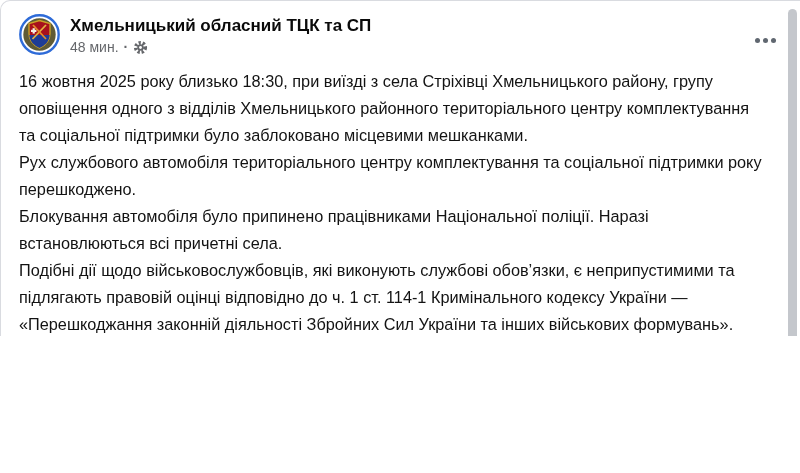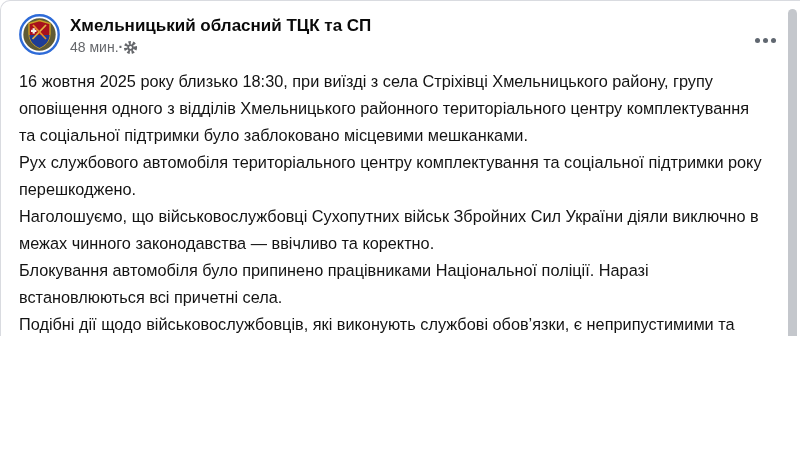--- a/index.html
+++ b/index.html
@@ -17,21 +17,21 @@
   }
 
   
   .header { display:flex; align-items:flex-start; padding:13px 18px 0 18px; }
   .avatar { width:41px; height:41px; flex:0 0 41px; cursor:pointer; }
   .header-text { margin-left:10px; padding-top:1px; }
   .author {
     font-size:17px; font-weight:700; color:#0a0a0a; line-height:22px; cursor:pointer;
   }
   .meta {
-    display:flex; align-items:flex-end; 
+    display:flex; align-items:flex-end; gap:5px;
     font-size:14px; color:#65676b; margin-top:2px;
   }
   .meta .sep { font-weight:700; }
   .gear { display:inline-flex; margin-top:1px; }
 
   .more-btn {
     position:absolute; top:33px; right:20px;
     display:flex; gap:3px; cursor:pointer; padding:4px;
   }
   .more-btn i {
@@ -102,23 +102,22 @@
     <div class="more-btn">
       <i></i>
       <i></i>
       <i></i>
     </div>
   </div>
 
   <div class="body-text">
     <p>16 жовтня 2025 року близько 18:30, при виїзді з села Стріхівці Хмельницького району, групу оповіщення одного з відділів Хмельницького районного територіального центру комплектування та соціальної підтримки було заблоковано місцевими мешканками.</p>
     <p>Рух службового автомобіля територіального центру комплектування та соціальної підтримки року перешкоджено.</p>
-    <p>Наголошуємо, що військовослужбовці Сухопутних військ Збройних Сил України діяли виключно в межах чинного законодавства — ввічливо та коректно.</p>
     <p>Блокування автомобіля було припинено працівниками Національної поліції. Наразі встановлюються всі причетні села.</p>
-    <p>Подібні дії щодо військовослужбовців, які виконують службові обов’язки, є неприпустимими та підлягають правовій оцінці відповідно до ч. 1 ст. 206-1 Кримінального кодексу України — «Перешкоджання законній діяльності Збройних Сил України та інших військових формувань».</p>
+    <p>Подібні дії щодо військовослужбовців, які виконують службові обов’язки, є неприпустимими та підлягають правовій оцінці відповідно до ч. 1 ст. 114-1 Кримінального кодексу України — «Перешкоджання законній діяльності Збройних Сил України та інших військових формувань».</p>
     <p class="signature"><span class="pen">
           <svg width="16" height="16" viewBox="0 0 16 16">
             <path d="M12.6 1.2 L15 3.6 L5.4 13.2 L2.2 14 L3 10.8 Z" fill="#4d4d4d"></path>
             <path d="M12.6 1.2 L15 3.6 L13.8 4.8 L11.4 2.4 Z" fill="#8a8a8a"></path>
           </svg>
         </span><span>Група комунікацій Хмельницького обласного територіального центру комплектування та соціальної підтримки</span></p>
   </div>
 
   <div class="scrollbar-thumb"></div>
 </div>

